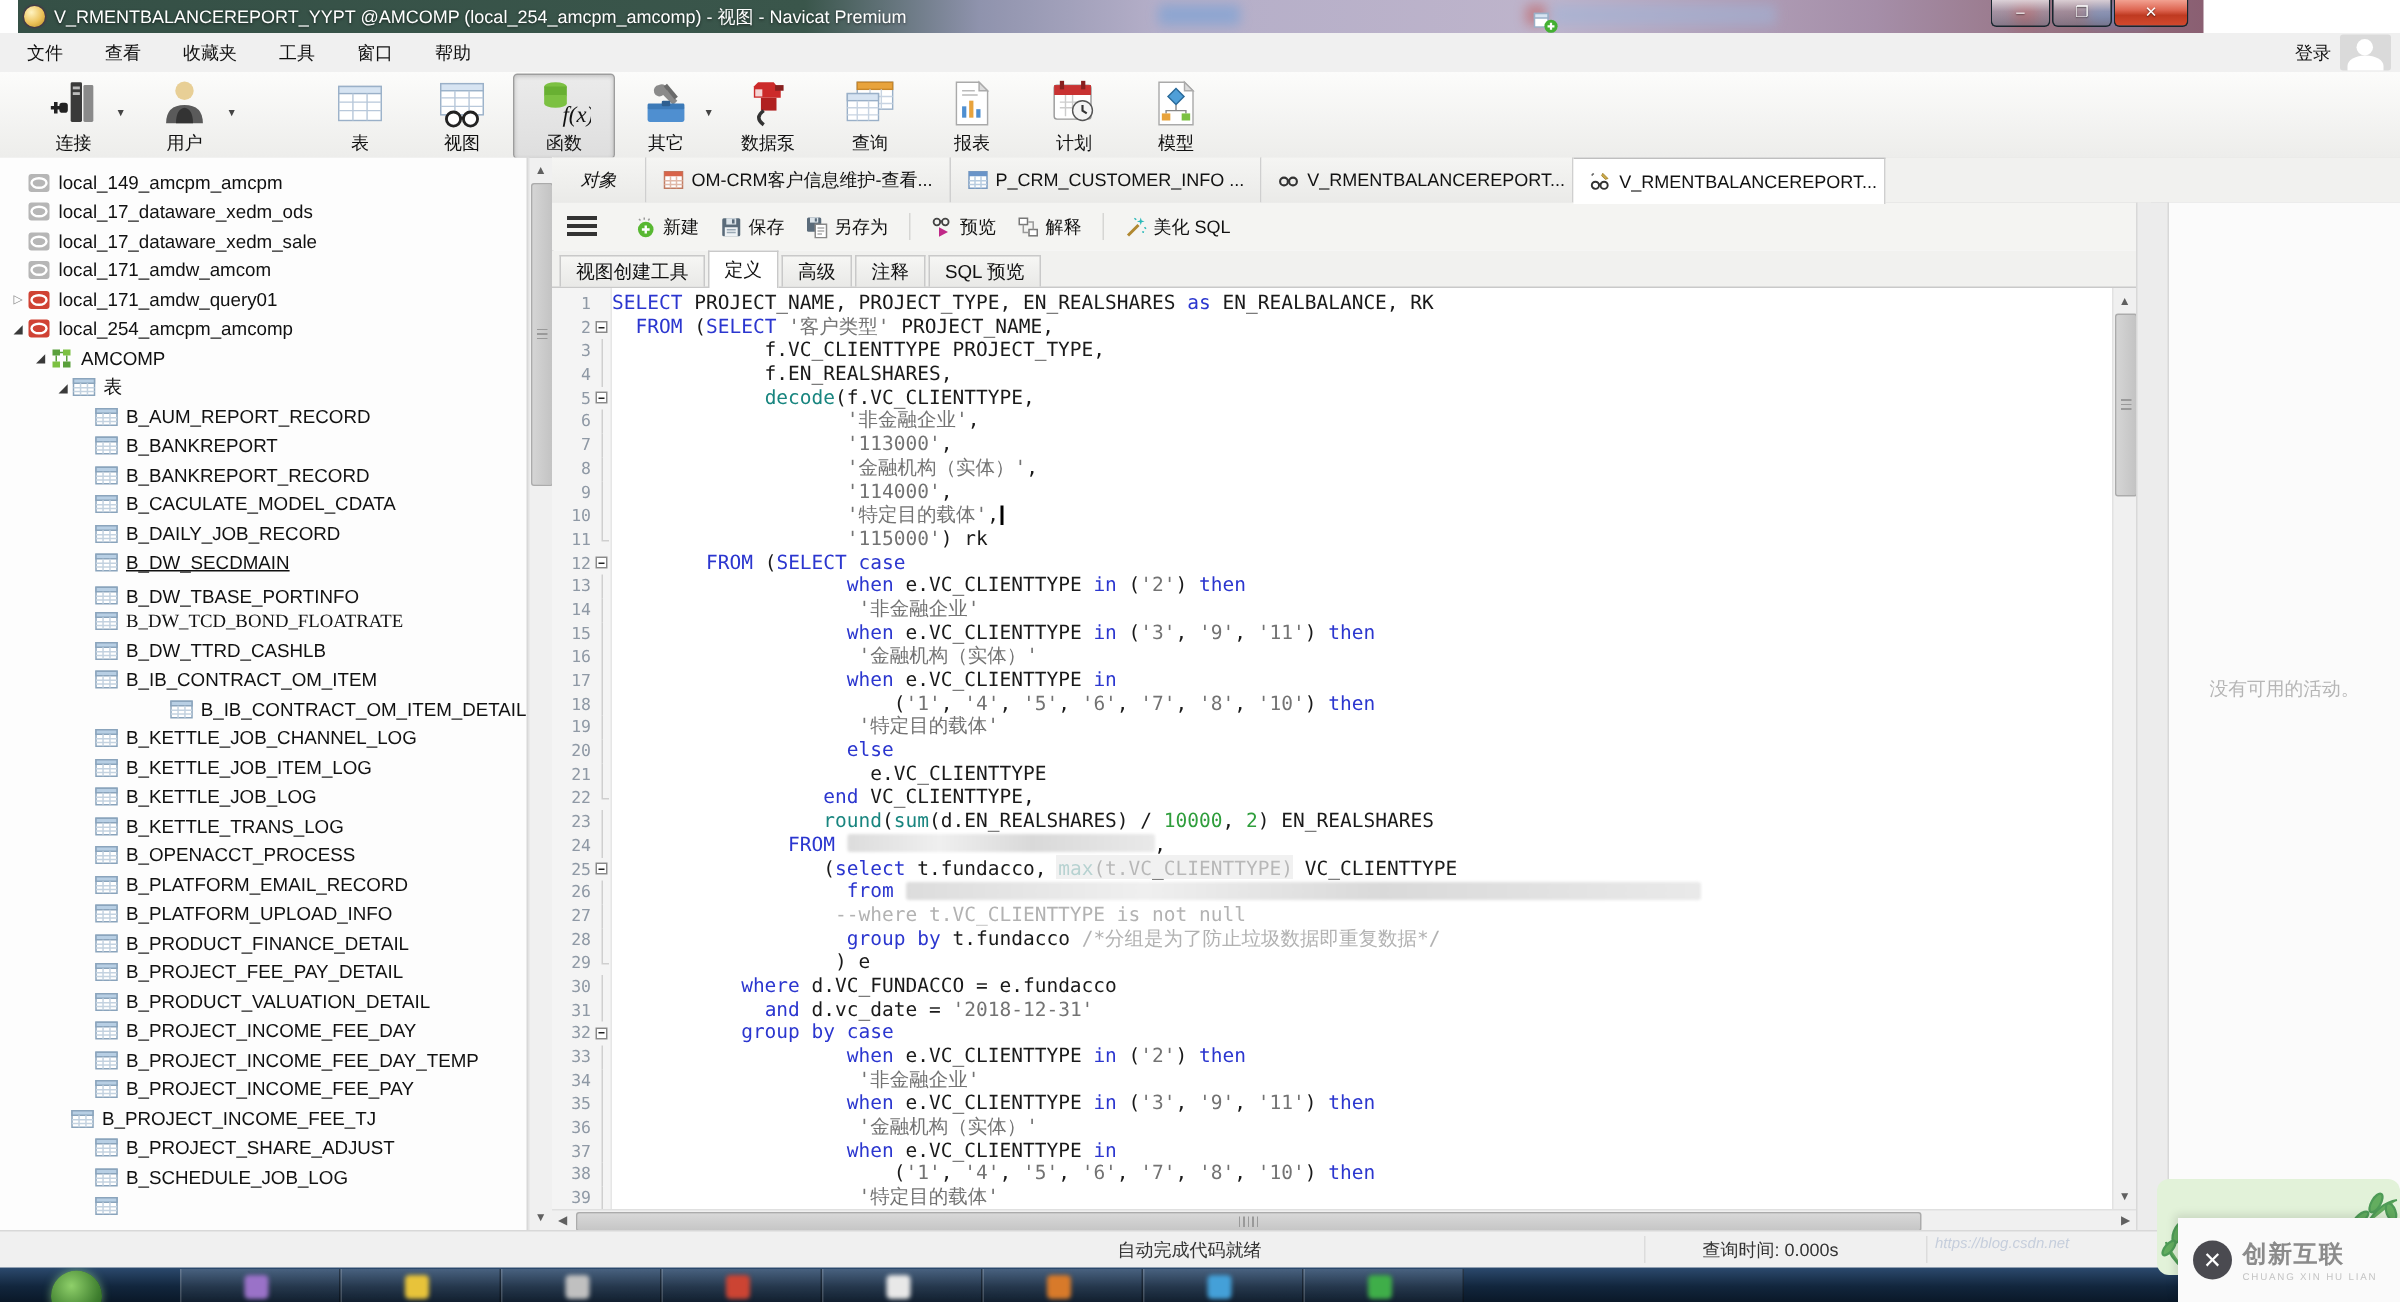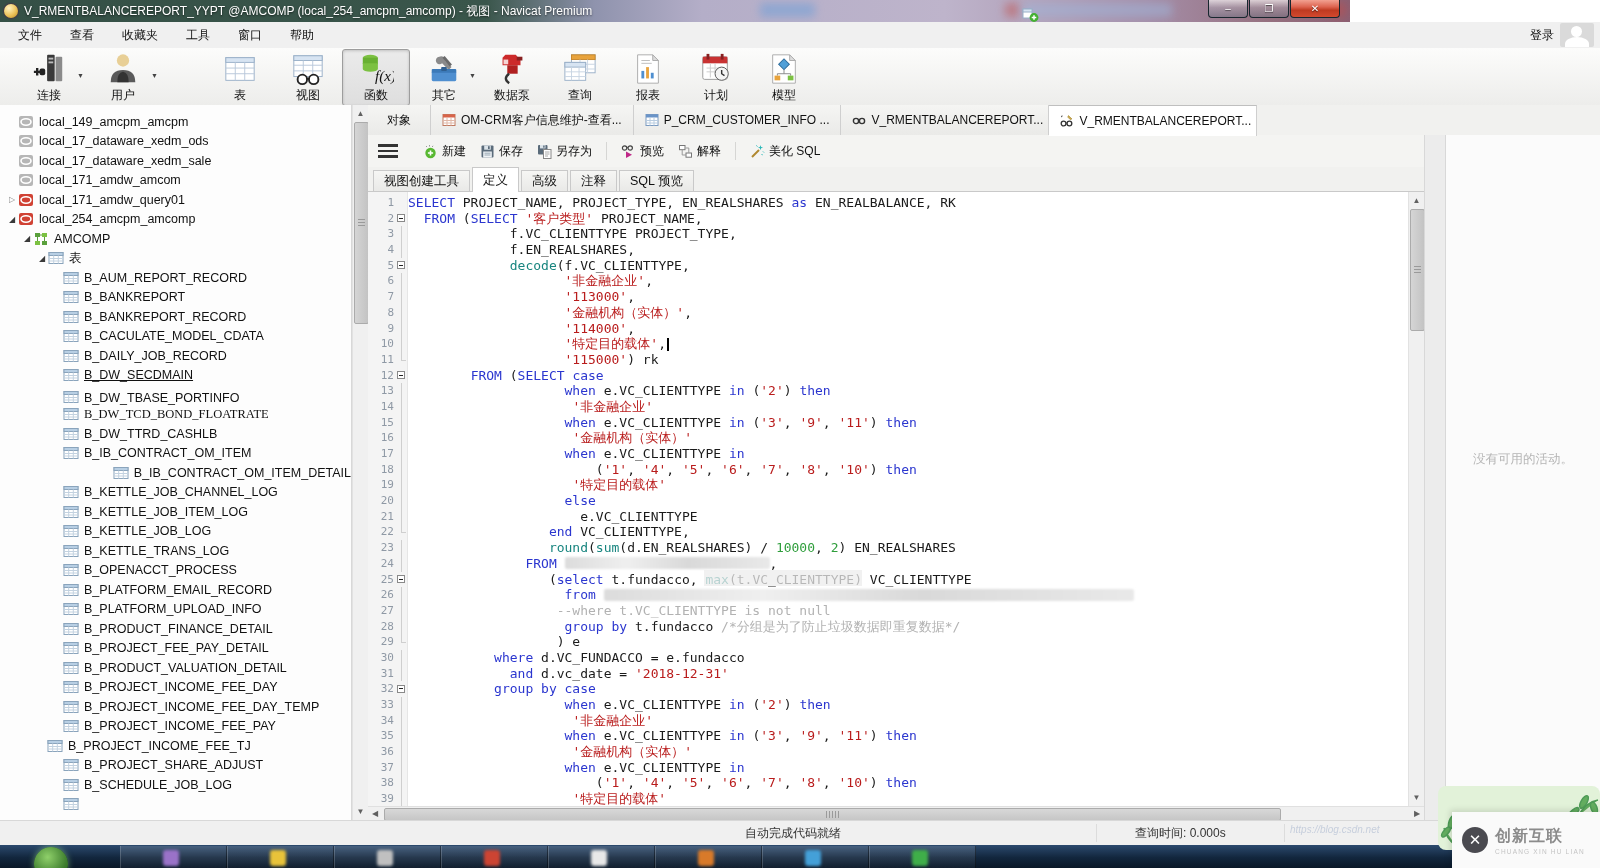--- a/index.html
+++ b/index.html
@@ -1,19 +1,19 @@
 <!DOCTYPE html>
 <html><head>
 <meta charset="utf-8">
 <style>
   html,body{margin:0;padding:0;width:1600px;height:868px;overflow:hidden;
     font-family:"Liberation Sans","DejaVu Sans",sans-serif;font-size:12px;color:#111;background:#fff;position:relative}
   .abs{position:absolute}
   
-  #titlebar{left:0;top:0;width:1350px;height:22px;
+  #titlebar{left:12px;top:0;width:1457px;height:22px;
     background:linear-gradient(90deg,#355046 0%,#3a564b 36%,#8f93ad 44%,#b4aec8 52%,#beb4cb 70%,#a58ea8 85%,#95707f 94%,#8a5f72 100%);overflow:hidden}
   .tblob{position:absolute;top:3px;height:14px;border-radius:3px;filter:blur(4px);opacity:.55}
   #title-icon{left:4px;top:4px;width:14px;height:14px;border-radius:50%;
     background:radial-gradient(circle at 35% 30%,#fff3c0,#ecc25a 55%,#b98a20);box-shadow:0 0 2px #604;}
   #title-text{left:24px;top:0;line-height:22px;color:#fff;text-shadow:0 1px 2px rgba(0,0,0,.6);font-size:12px;white-space:nowrap}
   #winbtns{right:10px;top:0;display:flex}
   .winbtn{width:38px;height:17px;margin-left:1px;border:1px solid #17262e;border-top:none;border-radius:0 0 4px 4px;
     background:linear-gradient(rgba(255,255,255,.65),rgba(190,200,210,.3) 45%,rgba(95,115,130,.35));
     color:#fff;display:flex;align-items:center;justify-content:center;font-size:10px;text-shadow:0 1px 1px rgba(0,0,0,.6)}
   .winbtn.close{width:48px;background:linear-gradient(#f2a191,#dd6450 40%,#bf3a21 60%,#d2492e)}
@@ -75,21 +75,21 @@
   #codelines{position:absolute;left:0;top:3px}
   .code-line{display:flex;height:15.7px;line-height:15.7px;white-space:pre;
     font-family:"DejaVu Sans Mono","Liberation Mono",monospace;font-size:13px}
   .ln{width:26px;flex:none;text-align:right;color:#8f99a5;font-size:11px;position:relative;z-index:1;padding-right:1px}
   .fold{width:13px;flex:none;position:relative;z-index:1}
   .fold.m:after{content:"";position:absolute;left:6px;top:0;width:1px;height:15.7px;background:#cfcfcf}
   .fold.e:after{content:"";position:absolute;left:6px;top:0;width:1px;height:8px;background:#cfcfcf}
   .fold.e:before{content:"";position:absolute;left:6px;top:8px;width:5px;height:1px;background:#cfcfcf}
   .fold.s:after{content:"";position:absolute;left:2px;top:3.5px;width:8px;height:8px;border:1px solid #898989;background:#fff;box-sizing:border-box}
   .fold.s:before{content:"";position:absolute;left:4px;top:7px;width:4px;height:1px;background:#222;z-index:2}
-  .tok-k{color:#2b36cf}.tok-s{color:#b91c1c}.tok-f{color:#18857f}.tok-n{color:#2f9e3c}.tok-c{color:#b2b2b2}.tok-p{color:#1a1a1a}
+  .tok-k{color:#2b36cf}.tok-s{color:#737373}.tok-f{color:#18857f}.tok-n{color:#2f9e3c}.tok-c{color:#b2b2b2}.tok-p{color:#1a1a1a}
   .tok-b{display:inline-block;height:12px;border-radius:2px;vertical-align:middle;margin-bottom:2px;
     background:linear-gradient(90deg,#dcdcdc,#efefef 30%,#d9d9d9 60%,#e9e9e9);filter:blur(1.2px)}
   .caret{display:inline-block;width:1.5px;height:13px;background:#000;vertical-align:middle;margin-left:1px}
   #smear{left:336px;top:378px;width:158px;height:16px;background:rgba(236,236,236,.75);filter:blur(.4px);z-index:3}
   
   #vscroll{left:1408px;top:192px;width:16px;height:614px}
   #hscroll{left:368px;top:806px;width:1056px;height:14px;background:#f0f0f0;border-top:1px solid #e0e0e0}
   .hs-arrow{position:absolute;top:0;width:14px;height:14px;font-size:8px;color:#606060;text-align:center;line-height:14px}
   #hthumb{position:absolute;left:16px;top:1px;width:895px;height:11px;background:linear-gradient(#d8d8d8,#c6c6c6);border:1px solid #ababab;border-radius:2px}
   #hthumb .hgrip{position:absolute;left:50%;top:2px;margin-left:-7px;width:14px;height:7px;
@@ -590,21 +590,21 @@
   </div>
 <div class="abs sbar" style="left:352px;top:105px;width:16px;height:715px">
   <div class="sb-arrow" style="top:1px">▲</div>
   <div class="sb-thumb" style="top:17px;height:200px">
       <div class="grip"></div>
     </div>
   <div class="sb-arrow" style="top:699px">▼</div>
 </div>
 
 <div id="doctabs" class="abs">
-    <div class="dtab" style="justify-content: center; width: 40px;">
+    <div class="dtab" style="justify-content: center; width: 40px; font-style: italic;">
       <span>对象</span>
     </div>
     <div class="dtab">
       <span class="dicon"><svg viewBox="0 0 14 14">
           <rect x="1" y="1.5" width="12" height="11" fill="#fff" stroke="#c07a60"></rect>
           <rect x="1" y="1.5" width="12" height="3" fill="#d8644a"></rect>
           <path d="M1 7.5h12M1 10h12M5 4.5v8M9 4.5v8" stroke="#e0b8a8" fill="none"></path>
         </svg></span>
       <span>OM-CRM客户信息维护-查看...</span>
     </div>

